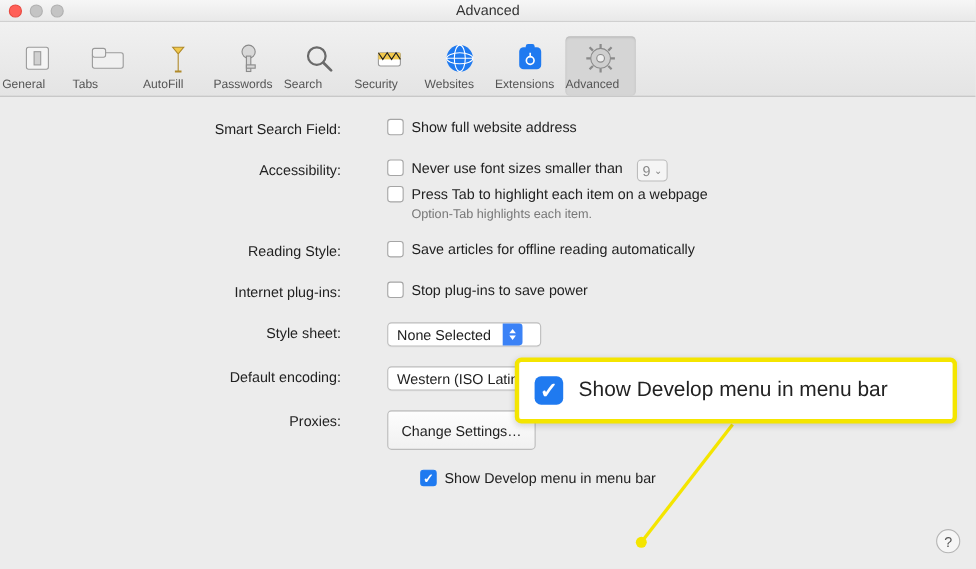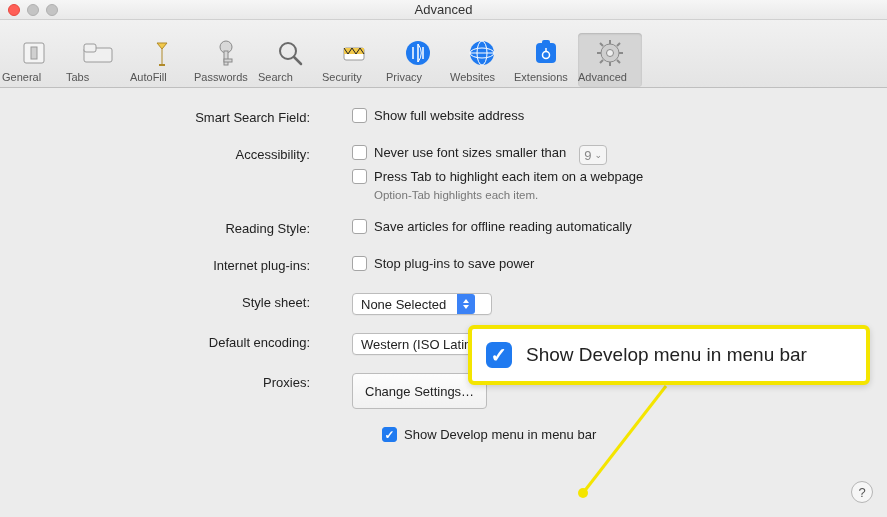--- a/index.html
+++ b/index.html
@@ -175,30 +175,20 @@
           <rect x="5" y="10" width="20" height="6" fill="url(#s)"></rect>
           <path d="M5 10 L9 16 L13 10 L17 16 L21 10 L25 16" stroke="#222" stroke-width="1" fill="none"></path>
         </svg>
     </div>
     <div>Security</div>
   </div>
   <div class="tbitem">
     <div class="tbicon">
       <svg width="30" height="30">
           <circle cx="15" cy="15" r="12" fill="#1f7af0"></circle>
-          <path d="M15 6 L15 24 M10 9 L10 21 M20 9 L20 21" stroke="#fff" stroke-width="1.5"></path>
-          <path d="M15 6 A14 14 0 0 1 15 24" stroke="#fff" fill="none"></path>
-        </svg>
-    </div>
-    <div>Privacy</div>
-  </div>
-  <div class="tbitem">
-    <div class="tbicon">
-      <svg width="30" height="30">
-          <circle cx="15" cy="15" r="12" fill="#1f7af0"></circle>
           <ellipse cx="15" cy="15" rx="12" ry="5" fill="none" stroke="#fff"></ellipse>
           <ellipse cx="15" cy="15" rx="5" ry="12" fill="none" stroke="#fff"></ellipse>
           <line x1="3" y1="15" x2="27" y2="15" stroke="#fff"></line>
         </svg>
     </div>
     <div>Websites</div>
   </div>
   <div class="tbitem">
     <div class="tbicon">
       <svg width="30" height="30">

